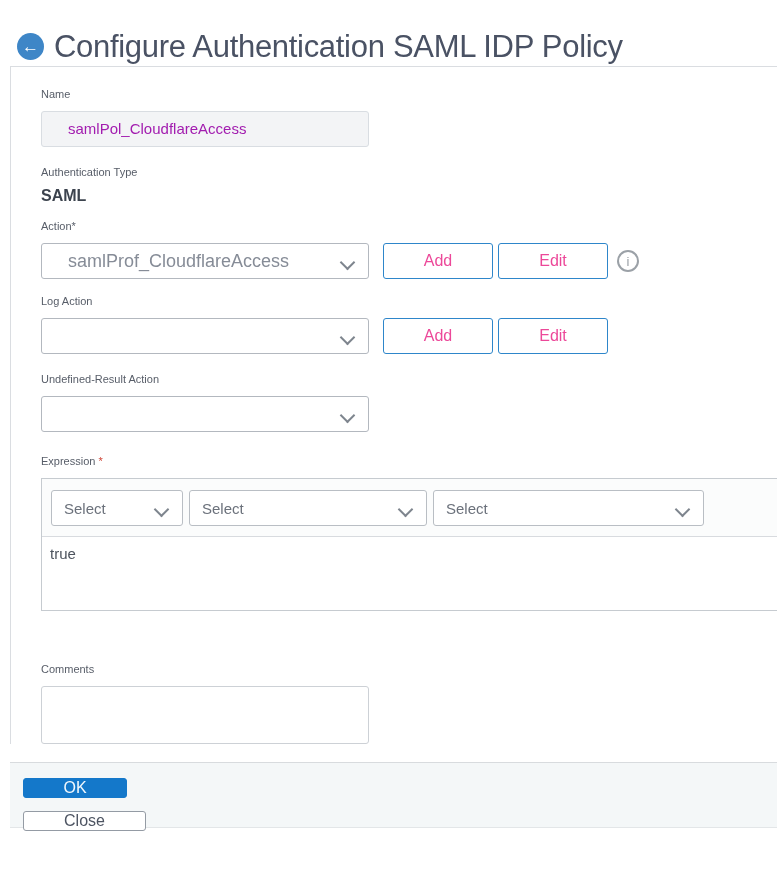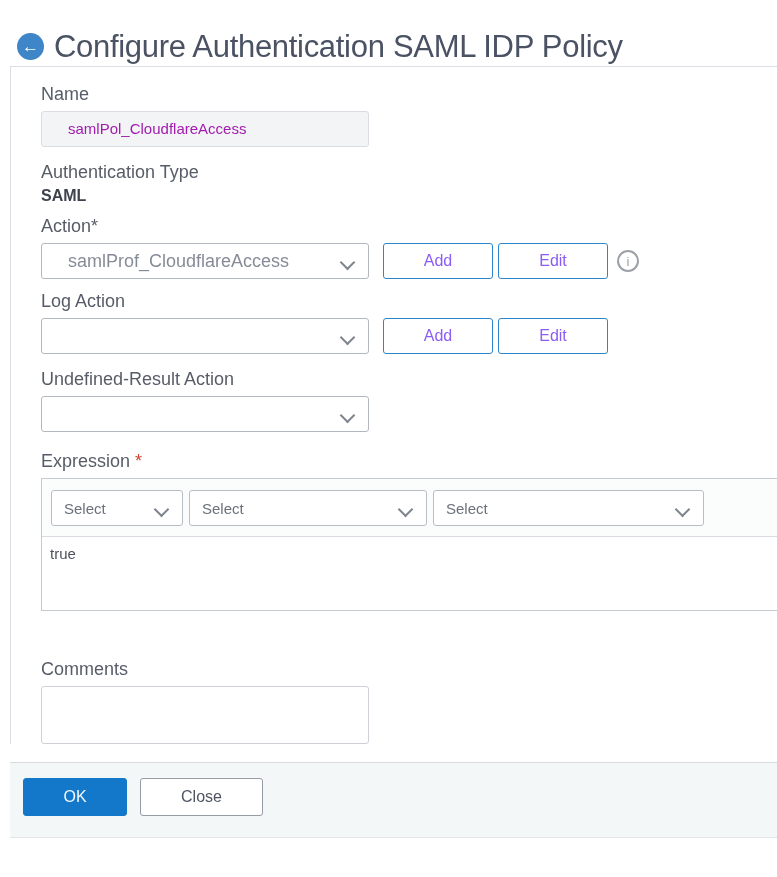--- a/index.html
+++ b/index.html
@@ -11,39 +11,39 @@
   .header { display:flex; align-items:center; gap:10px; padding:27px 0 0 17px; height:66px; }
   .back-btn { width:27px; height:27px; border-radius:50%; background:#3e86c7; color:#ffffff;
               display:flex; align-items:center; justify-content:center; font-size:17px; line-height:1;
               cursor:pointer; flex:0 0 auto; }
   .page-title { font-size:31px; font-weight:400; color:#4a5264; letter-spacing:-0.3px; white-space:nowrap; }
 
   
   .panel { margin-left:10px; border-top:1px solid #dadde1; border-left:1px solid #dadde1;
            padding:19px 0 0 30px; background:#fff; }
 
-  .field-label { font-size:18px; color:#575d68; line-height:17px; }
+  .field-label { font-size:11px; color:#575d68; line-height:17px; }
   .req { color:#cf4436; }
 
   .text-input { width:328px; height:36px; border:1px solid #d9dde2; border-radius:3px;
                 background:#f3f4f6; color:#a21caf; font-size:15px; line-height:34px;
                 padding-left:26px; overflow:hidden; white-space:nowrap; }
 
   .select { width:328px; height:36px; border:1px solid #b3b8bf; border-radius:3px; background:#fff;
             display:flex; align-items:center; justify-content:space-between;
             padding:0 14px 0 26px; cursor:pointer; }
   .select .select-value { font-size:18px; color:#868c97; overflow:hidden; white-space:nowrap; }
   .chevron { width:12px; height:12px; flex:0 0 auto; position:relative; }
   .chevron::before { content:""; position:absolute; left:0; top:2px; width:9px; height:9px;
                      border-right:2px solid #7e858e; border-bottom:2px solid #7e858e;
                      transform:rotate(45deg); }
 
   .row { display:flex; align-items:center; }
   .btn-outline-blue { width:110px; height:36px; background:#fff; border:1px solid #2e86ca;
-                      border-radius:3px; color:#8b5cf6; font-size:16px;
+                      border-radius:3px; color:#ec4899; font-size:16px;
                       font-family:"Liberation Sans","DejaVu Sans",sans-serif; cursor:pointer; }
   .info-icon { width:22px; height:22px; border:2px solid #9ba1a7; border-radius:50%;
                color:#9ba1a7; font-size:13px; display:flex; align-items:center; justify-content:center;
                margin-left:9px; flex:0 0 auto; cursor:pointer; font-style:normal; }
 
   .mb8 { margin-bottom:8px; } .mb6 { margin-bottom:6px; }
   .name-input { margin-bottom:17px; }
   .saml-value { font-size:16px; font-weight:700; color:#3c434e; line-height:18px; margin-bottom:13px; }
   .action-row { margin-bottom:14px; }
   .log-row { margin-bottom:17px; }
@@ -60,22 +60,22 @@
   .expr-select-1 { width:132px; }
   .expr-select-2 { width:238px; }
   .expr-select-3 { width:271px; }
   .expr-text { height:73px; padding:7px 8px; font-size:15px; color:#4d545e; line-height:19px;
                background:#fff; cursor:text; }
 
   .comments-box { width:328px; height:58px; border:1px solid #cdd1d6; border-radius:3px;
                   background:#fff; margin-bottom:18px; cursor:text; }
 
   
-  .footer { margin-left:10px; height:76px; background:#f4f7f8; border-top:1px solid #d8dbde;
-            border-bottom:1px solid #e3e6e8; padding:15px 0 0 13px; display:flex; gap:13px; }
+  .footer { margin-left:10px; height:66px; background:#f4f7f8; border-top:1px solid #d8dbde;
+            border-bottom:1px solid #e3e6e8; padding:15px 0 0 13px; display:flex; gap:13px;flex-direction:column; }
   .btn-primary { width:104px; height:38px; background:#1478ca; border:1px solid #1478ca;
                  border-radius:3px; color:#f2f8fd; font-size:16px;
                  font-family:"Liberation Sans","DejaVu Sans",sans-serif; cursor:pointer; }
   .btn-secondary { width:123px; height:38px; background:#ffffff; border:1px solid #949ba4;
                    border-radius:3px; color:#4d5462; font-size:16px;
                    font-family:"Liberation Sans","DejaVu Sans",sans-serif; cursor:pointer; }
 </style>
 </head>
 <body>
 

